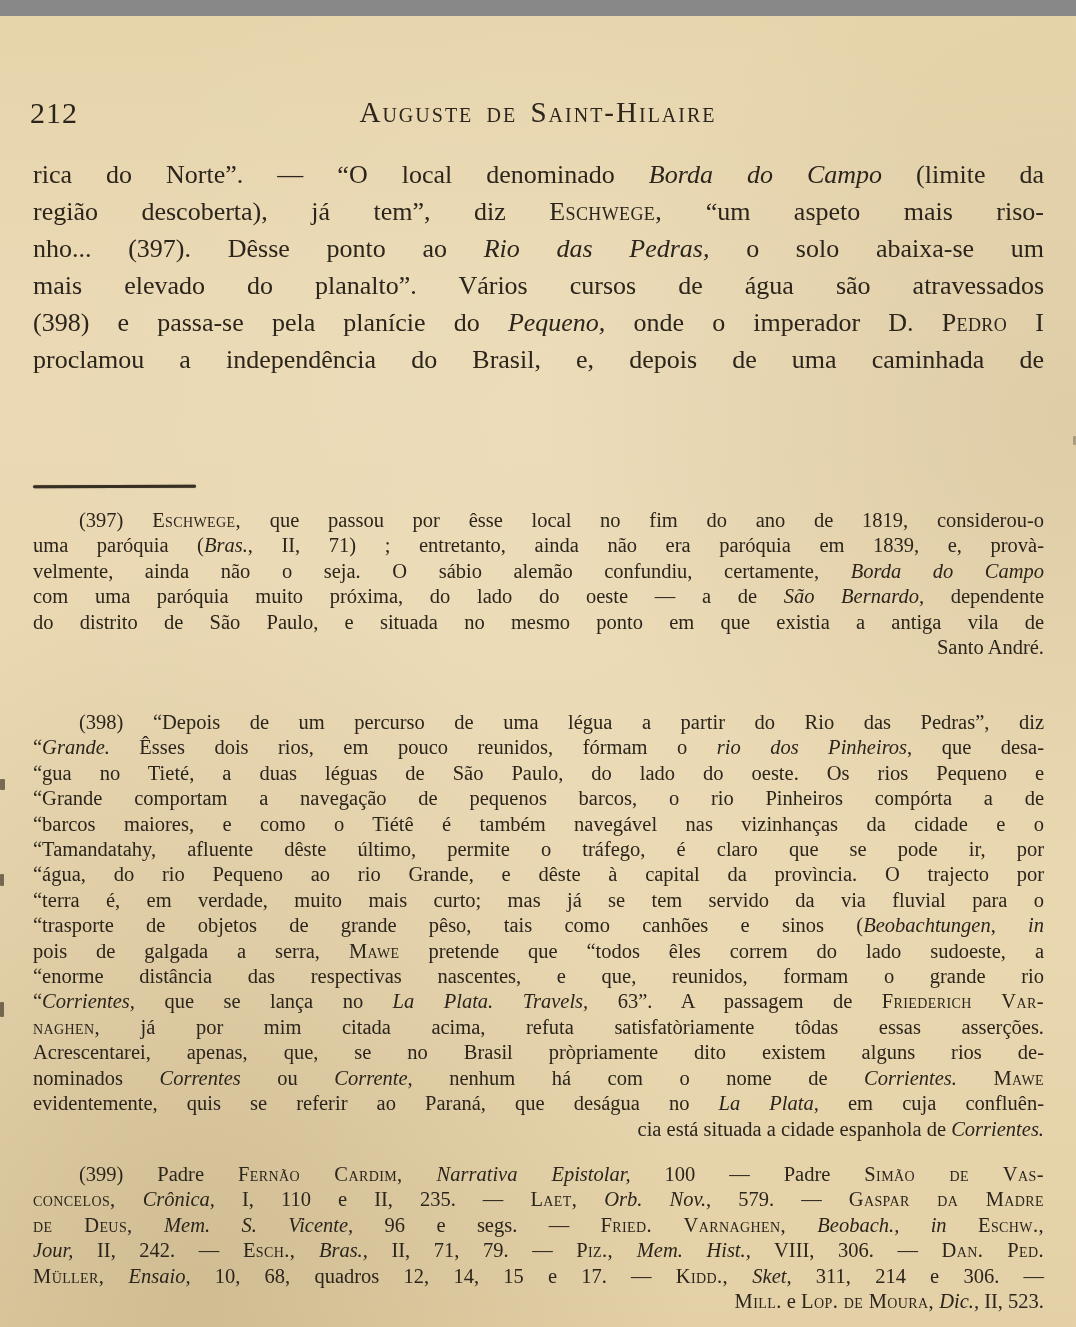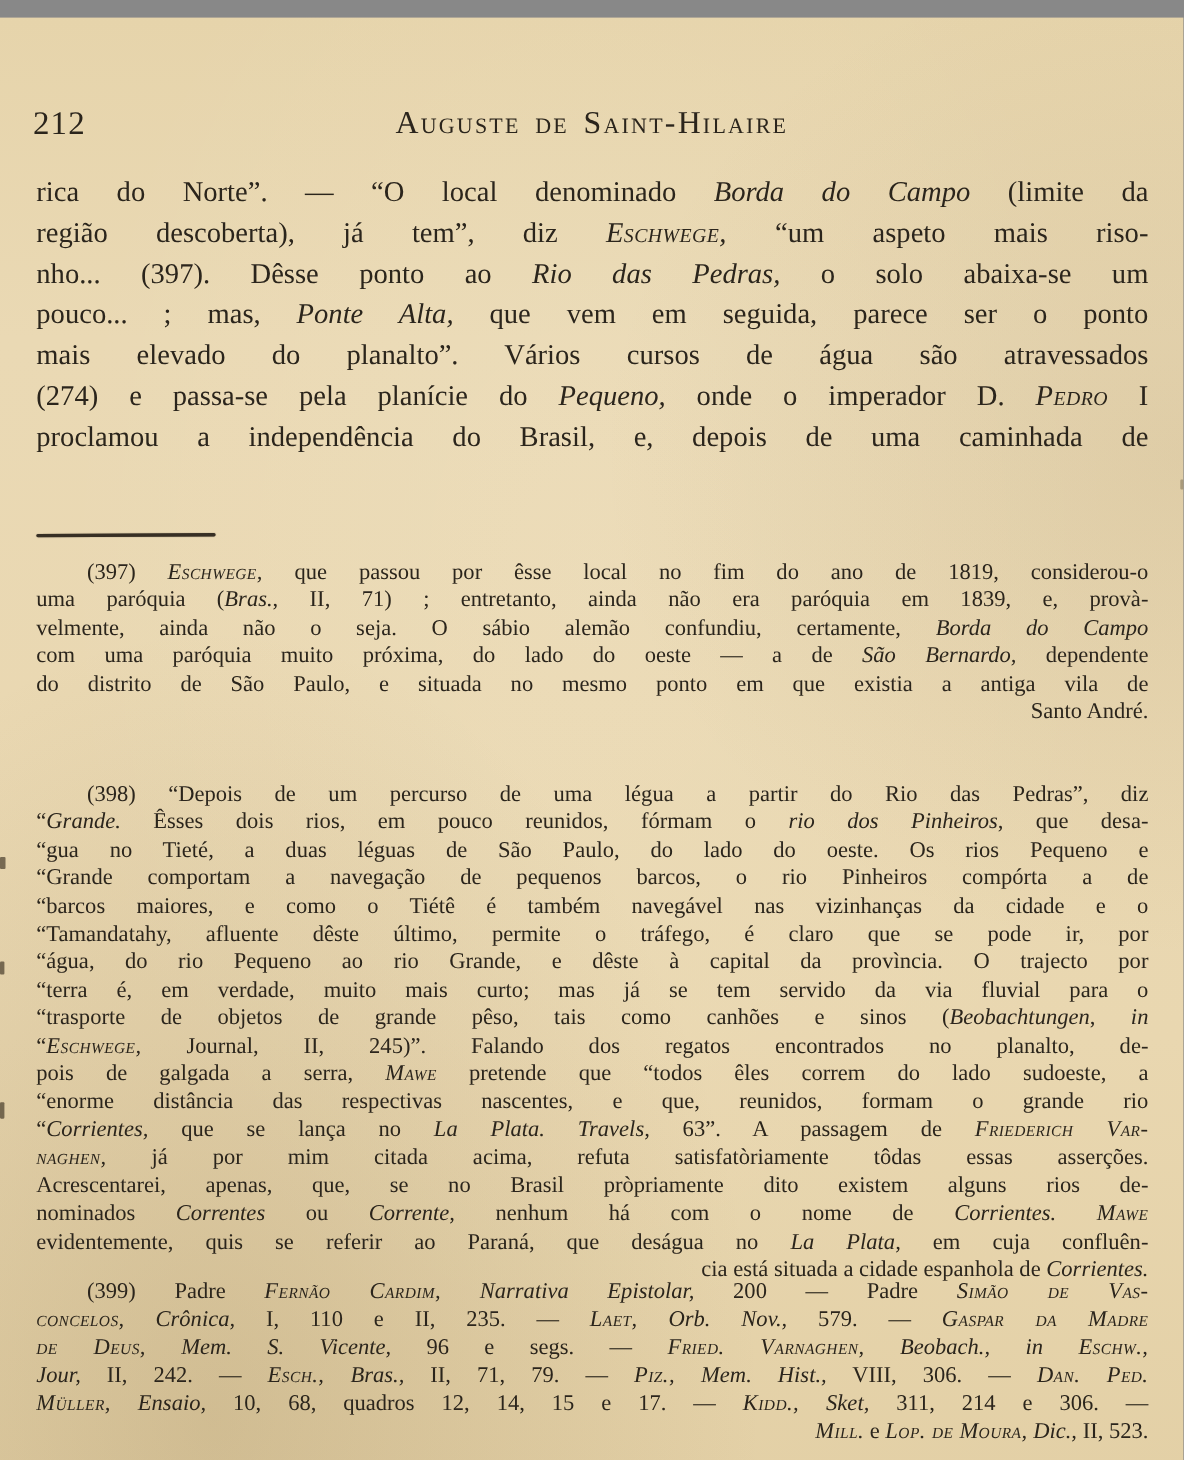--- a/index.html
+++ b/index.html
@@ -36,21 +36,21 @@
     position:absolute;left:33px;right:32px;
     font-size:20.5px;line-height:25.4px;
   }
   .fn397{top:492px;}
   .fn398{top:694px;}
   .fn399{top:1146px;}
   .line{text-align:right;}
   .line.just{text-align:justify;text-align-last:justify;}
   .line.indent{padding-left:46px;}
   .i{font-style:italic;}
-  .sc{font-variant:small-caps;letter-spacing:0.4px;font-style:italic;}
+  .sc{font-variant:small-caps;letter-spacing:0.4px;}
   .rule{
     position:absolute;top:469px;left:33px;
     width:163px;height:3px;border-radius:2px;
     background:#372f24;
     transform:rotate(-0.25deg);
     box-shadow:0 0 1px rgba(55,47,36,0.6);
   }
   .edge-mark{position:absolute;background:rgba(45,35,22,0.6);border-radius:1px;}
   .em1{left:0;top:763px;width:5px;height:11px;}
   .em2{left:0;top:858px;width:4px;height:12px;}
@@ -63,23 +63,22 @@
 <div class="page">
   <div class="header">
     <span class="pagenum">212</span>
     <span class="title">Auguste de Saint-Hilaire</span>
   </div>
 
   <div class="bodytext">
       <div class="line just"><span>rica do Norte”. — “O local denominado </span><span class="i">Borda do Campo</span><span> (limite da</span></div>
       <div class="line just"><span>região descoberta), já tem”, diz </span><span class="sc">Eschwege,</span><span> “um aspeto mais riso-</span></div>
       <div class="line just"><span>nho...  (397).  Dêsse ponto ao </span><span class="i">Rio das Pedras,</span><span> o solo abaixa-se um</span></div>
-      <div class="line just"><span>pouco... ; mas, </span><span class="i">Ponte Alta,</span><span> que vem em seguida, parece ser o ponto</span></div>
       <div class="line just"><span>mais elevado do planalto”.  Vários cursos de água são atravessados</span></div>
-      <div class="line just"><span>(274) e passa-se pela planície do </span><span class="i">Pequeno,</span><span> onde o imperador D. </span><span class="sc">Pedro</span><span> I</span></div>
+      <div class="line just"><span>(398) e passa-se pela planície do </span><span class="i">Pequeno,</span><span> onde o imperador D. </span><span class="sc">Pedro</span><span> I</span></div>
       <div class="line just"><span>proclamou a independência do Brasil, e, depois de uma caminhada de</span></div>
     </div>
 
   <div class="rule"></div>
 
   <div class="fn fn397">
       <div class="line just indent"><span>(397)  </span><span class="sc">Eschwege,</span><span> que passou por êsse local no fim do ano de 1819, considerou-o</span></div>
       <div class="line just"><span>uma paróquia (</span><span class="i">Bras.</span><span>, II, 71) ; entretanto, ainda não era paróquia em 1839, e, provà-</span></div>
       <div class="line just"><span>velmente, ainda não o seja.  O sábio alemão confundiu, certamente, </span><span class="i">Borda do Campo</span></div>
       <div class="line just"><span>com uma paróquia muito próxima, do lado do oeste — a de </span><span class="i">São Bernardo,</span><span> dependente</span></div>
@@ -89,32 +88,31 @@
   <div class="fn fn398">
       <div class="line just indent"><span>(398)  “Depois de um percurso de uma légua a partir do Rio das Pedras”, diz</span></div>
       <div class="line just"><span>“</span><span class="i">Grande.</span><span>  Êsses dois rios, em pouco reunidos, fórmam o </span><span class="i">rio dos Pinheiros</span><span>, que desa-</span></div>
       <div class="line just"><span>“gua no Tieté, a duas léguas de São Paulo, do lado do oeste.  Os rios Pequeno e</span></div>
       <div class="line just"><span>“Grande comportam a navegação de pequenos barcos, o rio Pinheiros compórta a de</span></div>
       <div class="line just"><span>“barcos maiores, e como o Tiétê é também navegável nas vizinhanças da cidade e o</span></div>
       <div class="line just"><span>“Tamandatahy, afluente dêste último, permite o tráfego, é claro que se pode ir, por</span></div>
       <div class="line just"><span>“água, do rio Pequeno ao rio Grande, e dêste à capital da provìncia.  O trajecto por</span></div>
       <div class="line just"><span>“terra é, em verdade, muito mais curto; mas já se tem servido da via fluvial para o</span></div>
       <div class="line just"><span>“trasporte de objetos de grande pêso, tais como canhões e sinos (</span><span class="i">Beobachtungen</span><span>, </span><span class="i">in</span></div>
-      <div class="line just"><span>“</span><span class="sc">Eschwege,</span><span> Journal, II, 245)”.  Falando dos regatos encontrados no planalto, de-</span></div>
       <div class="line just"><span>pois de galgada a serra, </span><span class="sc">Mawe</span><span> pretende que “todos êles correm do lado sudoeste, a</span></div>
       <div class="line just"><span>“enorme distância das respectivas nascentes, e que, reunidos, formam o grande rio</span></div>
       <div class="line just"><span>“</span><span class="i">Corrientes,</span><span> que se lança no </span><span class="i">La Plata. Travels,</span><span> 63”.  A passagem de </span><span class="sc">Friederich Var-</span></div>
       <div class="line just"><span class="sc">naghen,</span><span> já por mim citada acima, refuta satisfatòriamente tôdas essas asserções.</span></div>
       <div class="line just"><span>Acrescentarei, apenas, que, se no Brasil pròpriamente dito existem alguns rios de-</span></div>
       <div class="line just"><span>nominados </span><span class="i">Correntes</span><span> ou </span><span class="i">Corrente,</span><span> nenhum há com o nome de </span><span class="i">Corrientes.</span><span>  </span><span class="sc">Mawe</span></div>
       <div class="line just"><span>evidentemente, quis se referir ao Paraná, que deságua no </span><span class="i">La Plata,</span><span> em cuja confluên-</span></div>
       <div class="line"><span>cia está situada a cidade espanhola de </span><span class="i">Corrientes.</span></div>
     </div>
   <div class="fn fn399">
-      <div class="line just indent"><span>(399)  Padre </span><span class="sc">Fernão Cardim,</span><span> </span><span class="i">Narrativa Epistolar,</span><span> 200 — Padre </span><span class="sc">Simão de Vas-</span></div>
+      <div class="line just indent"><span>(399)  Padre </span><span class="sc">Fernão Cardim,</span><span> </span><span class="i">Narrativa Epistolar,</span><span> 100 — Padre </span><span class="sc">Simão de Vas-</span></div>
       <div class="line just"><span class="sc">concelos,</span><span> </span><span class="i">Crônica,</span><span> I, 110 e II, 235. — </span><span class="sc">Laet,</span><span> </span><span class="i">Orb. Nov.,</span><span> 579. — </span><span class="sc">Gaspar da Madre</span></div>
       <div class="line just"><span class="sc">de Deus,</span><span> </span><span class="i">Mem. S. Vicente,</span><span> 96 e segs. — </span><span class="sc">Fried. Varnaghen,</span><span> </span><span class="i">Beobach.,</span><span> </span><span class="i">in</span><span> </span><span class="sc">Eschw.,</span></div>
       <div class="line just"><span class="i">Jour,</span><span> II, 242. — </span><span class="sc">Esch.,</span><span> </span><span class="i">Bras.,</span><span> II, 71, 79. — </span><span class="sc">Piz.,</span><span> </span><span class="i">Mem. Hist.,</span><span> VIII, 306. — </span><span class="sc">Dan. Ped.</span></div>
       <div class="line just"><span class="sc">Müller,</span><span> </span><span class="i">Ensaio,</span><span> 10, 68, quadros 12, 14, 15 e 17. — </span><span class="sc">Kidd.,</span><span> </span><span class="i">Sket,</span><span> 311, 214 e 306. —</span></div>
       <div class="line"><span class="sc">Mill.</span><span> e </span><span class="sc">Lop. de Moura,</span><span> </span><span class="i">Dic.,</span><span> II, 523.</span></div>
     </div>
 
   <div class="edge-mark em1"></div>
   <div class="edge-mark em2"></div>
   <div class="edge-mark em3"></div>

